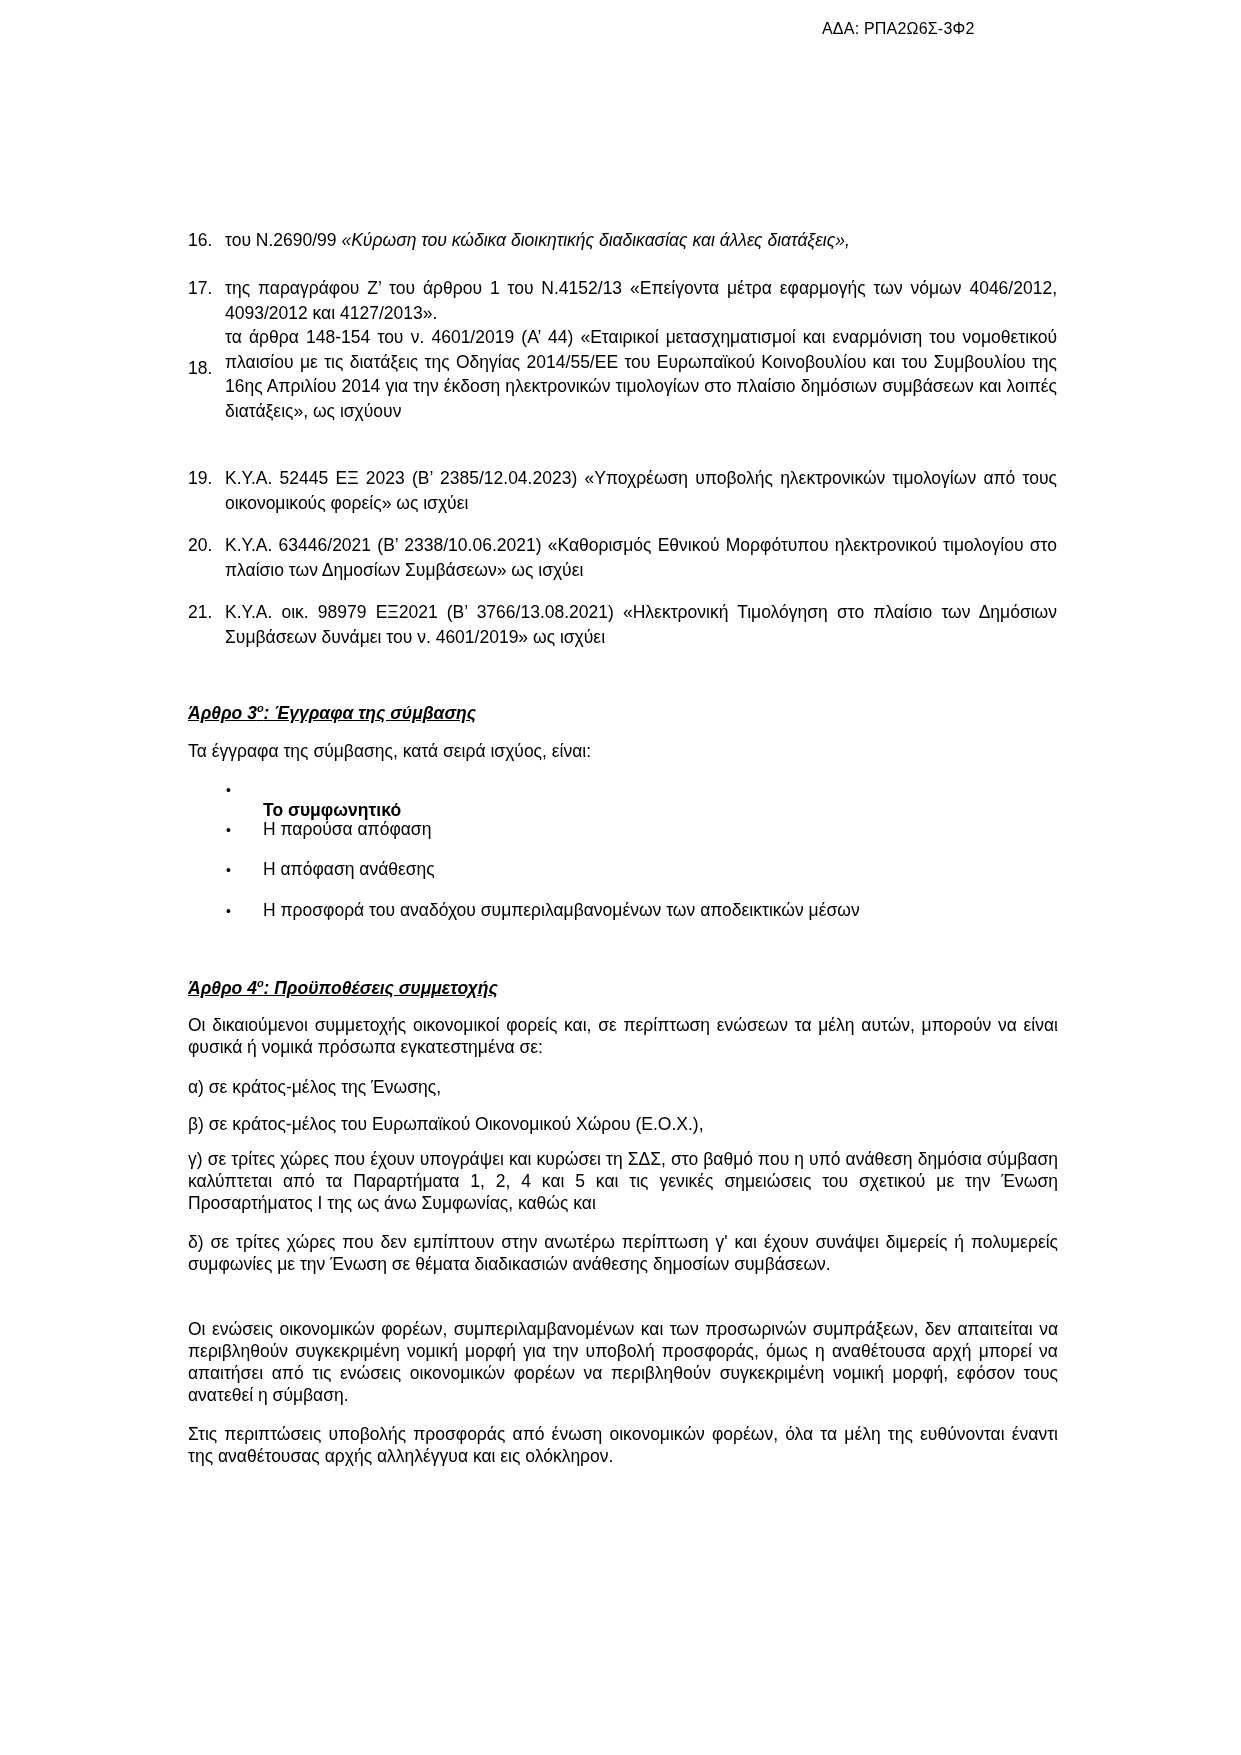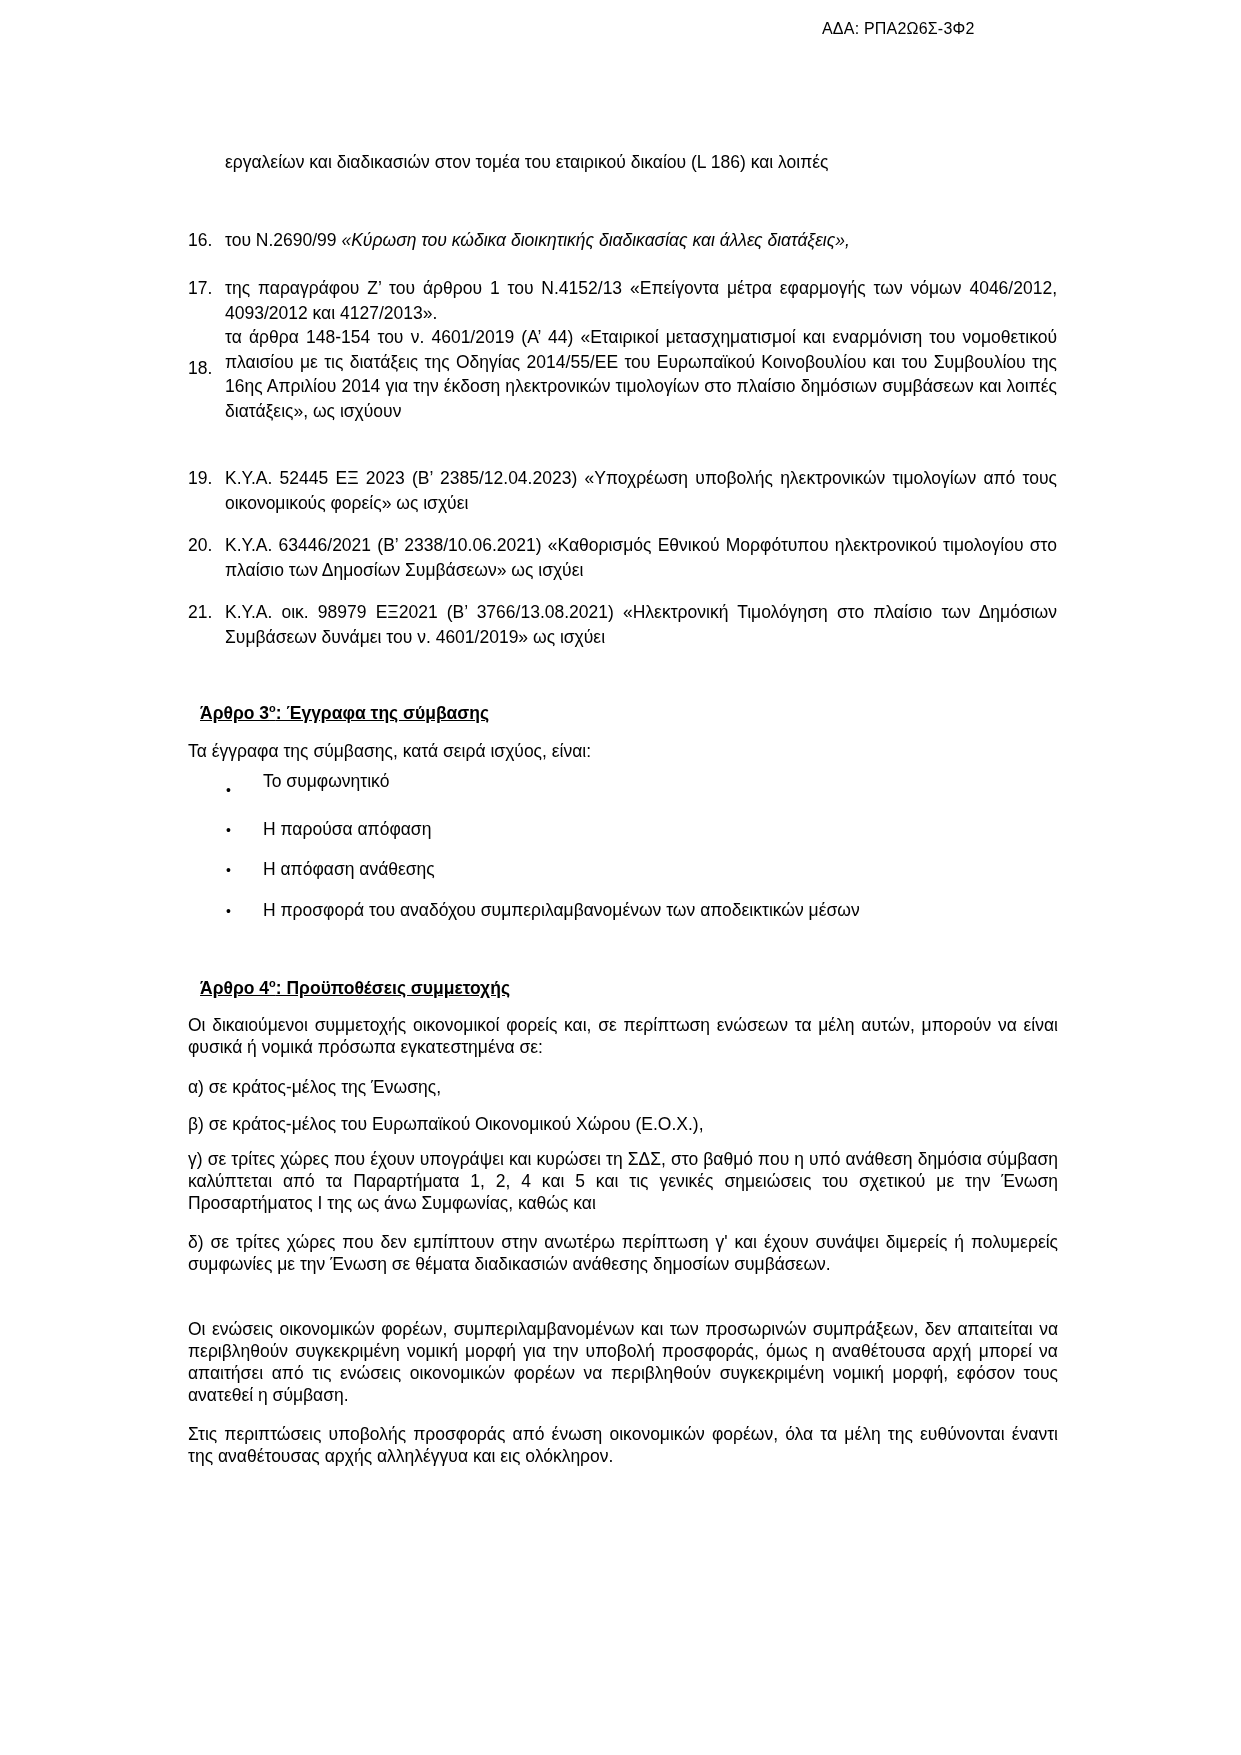--- a/index.html
+++ b/index.html
@@ -9,33 +9,32 @@
   }
   .ada {
     position: absolute; top: 20px; left: 822px;
     font-size: 16px; letter-spacing: 0.2px;
   }
   .p { position: absolute; left: 188px; width: 870px; line-height: 24px; text-align: justify; }
   .cont { left: 225px; width: 735px; text-align: left; }
   .num { position: absolute; left: 188px; line-height: 24px; }
   .item { position: absolute; left: 225px; width: 832px; line-height: 24.5px; text-align: justify; }
   .item.j { text-align-last: left; }
-  .heading { position: absolute; left: 200px; font-weight: bold; text-decoration: underline; font-size: 17.5px; }
+  .heading { position: absolute; left: 188px; font-weight: bold; text-decoration: underline; font-size: 17.5px; font-style: italic; }
   .heading sup { font-size: 11px; }
   .bullet-dot { position: absolute; left: 226px; font-size: 14px; line-height: 24px; }
   .bullet-text { position: absolute; left: 263px; line-height: 24px; }
   i { font-style: italic; }
 </style>
 </head>
 <body>
 
 <div class="ada">ΑΔΑ: ΡΠΑ2Ω6Σ-3Φ2</div>
 
 <div class="p cont" style="top:150px;">
-  <div>εργαλείων και διαδικασιών στον τομέα του εταιρικού δικαίου (L 186) και λοιπές</div>
 </div>
 
 <div class="num" style="top:228px;">16.</div>
 <div class="item j" style="top:228px;">
   <span>του Ν.2690/99 </span><i>«Κύρωση του κώδικα διοικητικής διαδικασίας και άλλες διατάξεις»,</i>
 </div>
 
 <div class="num" style="top:276px;">17.</div>
 <div class="item j" style="top:276px;">της παραγράφου Ζ’ του άρθρου 1 του Ν.4152/13 «Επείγοντα μέτρα εφαρμογής των νόμων 4046/2012, 4093/2012 και 4127/2013».</div>
 
@@ -50,21 +49,21 @@
 
 <div class="num" style="top:600px;">21.</div>
 <div class="item j" style="top:600px;">Κ.Υ.Α. οικ. 98979 ΕΞ2021 (Β’ 3766/13.08.2021) «Ηλεκτρονική Τιμολόγηση στο πλαίσιο των Δημόσιων Συμβάσεων δυνάμει του ν. 4601/2019» ως ισχύει</div>
 
 <div class="heading" style="top:702px;">
   <span>Άρθρο 3</span><sup>ο</sup><span>: Έγγραφα της σύμβασης</span>
 </div>
 <div class="p" style="top:739px;">Τα έγγραφα της σύμβασης, κατά σειρά ισχύος, είναι:</div>
 
 <span class="bullet-dot" style="top:778px;">•</span>
-<div class="bullet-text" style="top:769px;">Το συμφωνητικό</div>
+<div class="bullet-text" style="top:798px;font-weight:bold;">Το συμφωνητικό</div>
 <span class="bullet-dot" style="top:818px;">•</span>
 <div class="bullet-text" style="top:817px;">Η παρούσα απόφαση</div>
 <span class="bullet-dot" style="top:858px;">•</span>
 <div class="bullet-text" style="top:857px;">Η απόφαση ανάθεσης</div>
 <span class="bullet-dot" style="top:899px;">•</span>
 <div class="bullet-text" style="top:898px;">Η προσφορά του αναδόχου συμπεριλαμβανομένων των αποδεικτικών μέσων</div>
 
 <div class="heading" style="top:977px;">
   <span>Άρθρο 4</span><sup>ο</sup><span>: Προϋποθέσεις συμμετοχής</span>
 </div>

